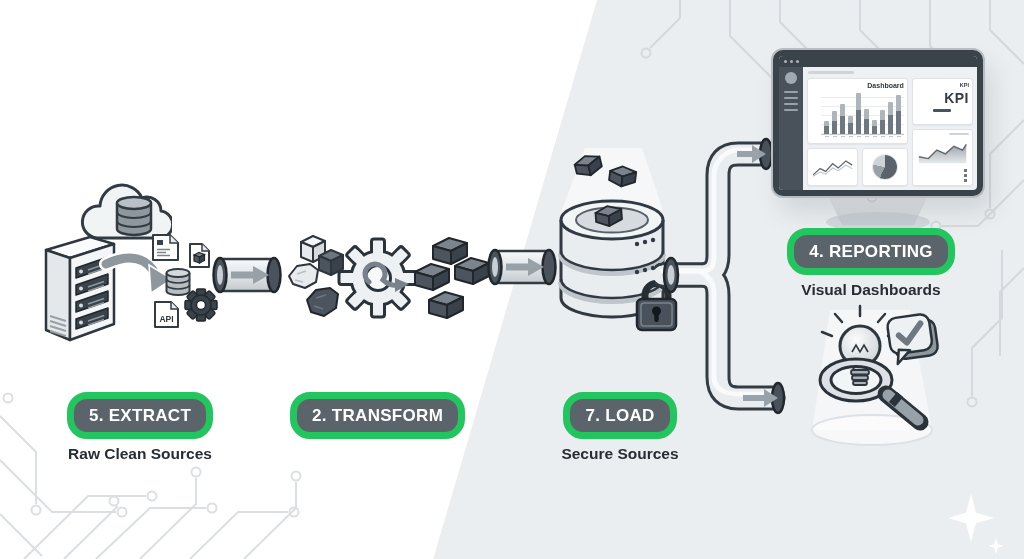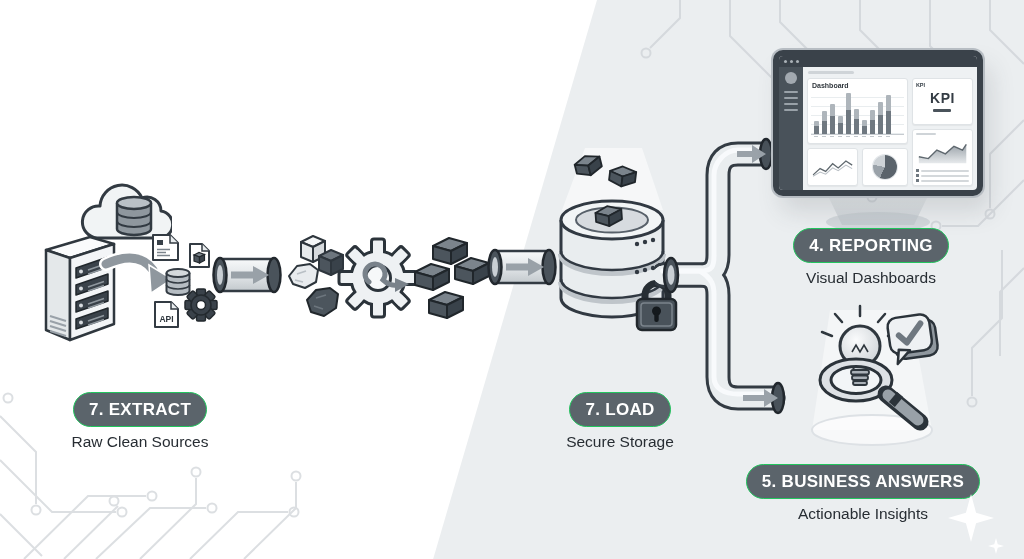--- a/index.html
+++ b/index.html
@@ -5,39 +5,39 @@
   html,body{margin:0;padding:0;background:#888;}
   .canvas{position:relative;width:1024px;height:559px;background:#ffffff;overflow:hidden;
           font-family:"Liberation Sans","DejaVu Sans",sans-serif;}
   .abs{position:absolute;}
   .bg-right{position:absolute;inset:0;background:var(--bg-right,#ebeef0);
             clip-path:polygon(58.3% 0,100% 0,100% 100%,42.3% 100%);}
   
   .stage-label{position:absolute;text-align:center;}
   .pill{display:inline-block;background:var(--pill-bg,#5b646b);color:var(--pill-text,#fff);
         font-weight:bold;font-size:17px;letter-spacing:.3px;line-height:19px;
-        padding:7px 15px;border-radius:20px;border:1px solid #22c55e;white-space:nowrap;}
-  .sub{margin-top:6px;font-size:15.5px;color:var(--sublabel,#272d33);}
+        padding:7px 15px;border-radius:20px;border:7px solid #22c55e;white-space:nowrap;}
+  .sub{margin-top:6px;font-size:15.5px;color:var(--sublabel,#272d33);font-weight:bold;}
   
   .monitor{position:absolute;left:773px;top:50px;width:210px;height:146px;box-sizing:border-box;
            border:6px solid #3a424a;border-radius:10px;background:#3a424a;
            box-shadow:0 0 0 2px #b7bdc3,8px 16px 24px rgba(60,68,76,.15);}
   .m-screen{width:100%;height:100%;border-radius:4px;overflow:hidden;display:flex;flex-direction:column;background:#eef1f3;}
   .m-topbar{height:11px;background:#3a424a;display:flex;align-items:center;gap:3px;padding:0 5px;flex:none;}
   .m-dot{width:3px;height:3px;border-radius:50%;background:#aab1b7;}
   .m-body{flex:1;display:flex;min-height:0;}
   .m-side{width:24px;background:#49525a;display:flex;flex-direction:column;align-items:center;padding-top:5px;gap:4px;flex:none;}
   .m-avatar{width:12px;height:12px;border-radius:50%;background:#a2a9b0;margin-bottom:3px;}
   .m-navline{width:14px;height:2px;background:#99a1a8;border-radius:1px;}
   .m-main{flex:1;padding:4px;display:flex;flex-direction:column;min-width:0;}
   .m-strip{width:46px;height:3px;background:#cfd4d8;border-radius:2px;margin:0 0 4px 1px;flex:none;}
   .m-grid{flex:1;display:flex;gap:4px;min-height:0;}
   .m-col-left{flex:1.65;display:flex;flex-direction:column;gap:4px;min-width:0;}
   .m-col-right{flex:1;display:flex;flex-direction:column;gap:4px;min-width:0;}
-  .m-panel{background:#ffffff;border:1px solid #dfe3e6;border-radius:3px;padding:3px;box-shadow:0 1px 1px rgba(0,0,0,.05);}
+  .m-panel{background:#ffffff;border:1px solid #dfe3e6;border-radius:3px;padding:3px;box-shadow:0 1px 1px rgba(0,0,0,.05);align-items:flex-end;}
   .m-panel-bars{flex:1.5;display:flex;flex-direction:column;min-height:0;}
   .m-paneltitle{font-size:7px;font-weight:bold;color:#2f363c;margin:0 0 2px 1px;flex:none;}
   .m-barchart{flex:1;display:flex;align-items:flex-end;gap:3px;padding:0 3px;border-bottom:1px solid #c6cbd0;
       background-image:repeating-linear-gradient(to top,#e9edef 0,#e9edef 1px,transparent 1px,transparent 9px);}
   .mini-bar{width:5px;background:#aeb5bb;border-radius:1px 1px 0 0;position:relative;overflow:hidden;}
   .mini-bar-fill{position:absolute;left:0;right:0;bottom:0;height:58%;background:#6f7880;}
   .m-xaxis{height:4px;display:flex;gap:4px;padding:1px 3px 0;flex:none;}
   .m-xaxis span{width:4px;height:1.5px;background:#c3c8cd;}
   .m-row{flex:1;display:flex;gap:4px;min-height:0;}
   .m-panel-line{flex:1.15;display:flex;}
@@ -496,34 +496,31 @@
     </g>
     <g>
       <path d="M22,82 a36,21 0 1 0 72,0 a36,21 0 1 0 -72,0 M33,82 a25,13.5 0 1 0 50,0 a25,13.5 0 1 0 -50,0" fill="#dde1e5" fill-rule="evenodd" stroke="#2b333a" stroke-width="3"></path>
       <path d="M88,96 L122,124" stroke="#2b333a" stroke-width="17" stroke-linecap="round"></path>
       <path d="M90,97 L120,122" stroke="#99a1a8" stroke-width="11" stroke-linecap="round"></path>
       <path d="M95,99 L101,104" stroke="#2b333a" stroke-width="13" stroke-linecap="butt"></path>
     </g>
   </svg>
 
   <div class="stage-label" style="left:40px;top:392px;width:200px">
-    <div class="pill">7. EXTRACT</div>
+    <div class="pill">5. EXTRACT</div>
     <div class="sub">Raw Clean Sources</div>
   </div>
   <div class="stage-label" style="left:290px;top:392px;width:175px">
+    <div class="pill">2. TRANSFORM</div>
   </div>
   <div class="stage-label" style="left:540px;top:392px;width:160px">
     <div class="pill">7. LOAD</div>
-    <div class="sub">Secure Storage</div>
+    <div class="sub">Secure Sources</div>
   </div>
   <div class="stage-label" style="left:778px;top:228px;width:186px">
     <div class="pill">4. REPORTING</div>
     <div class="sub">Visual Dashboards</div>
   </div>
-  <div class="stage-label" style="left:738px;top:464px;width:250px">
-    <div class="pill">5. BUSINESS ANSWERS</div>
-    <div class="sub">Actionable Insights</div>
-  </div>
 
   <div class="sparkle" style="left:948px;top:494px;width:46px;height:48px"></div>
   <div class="sparkle" style="left:988px;top:538px;width:16px;height:16px"></div>
 
 </div>
 
 </body></html>

